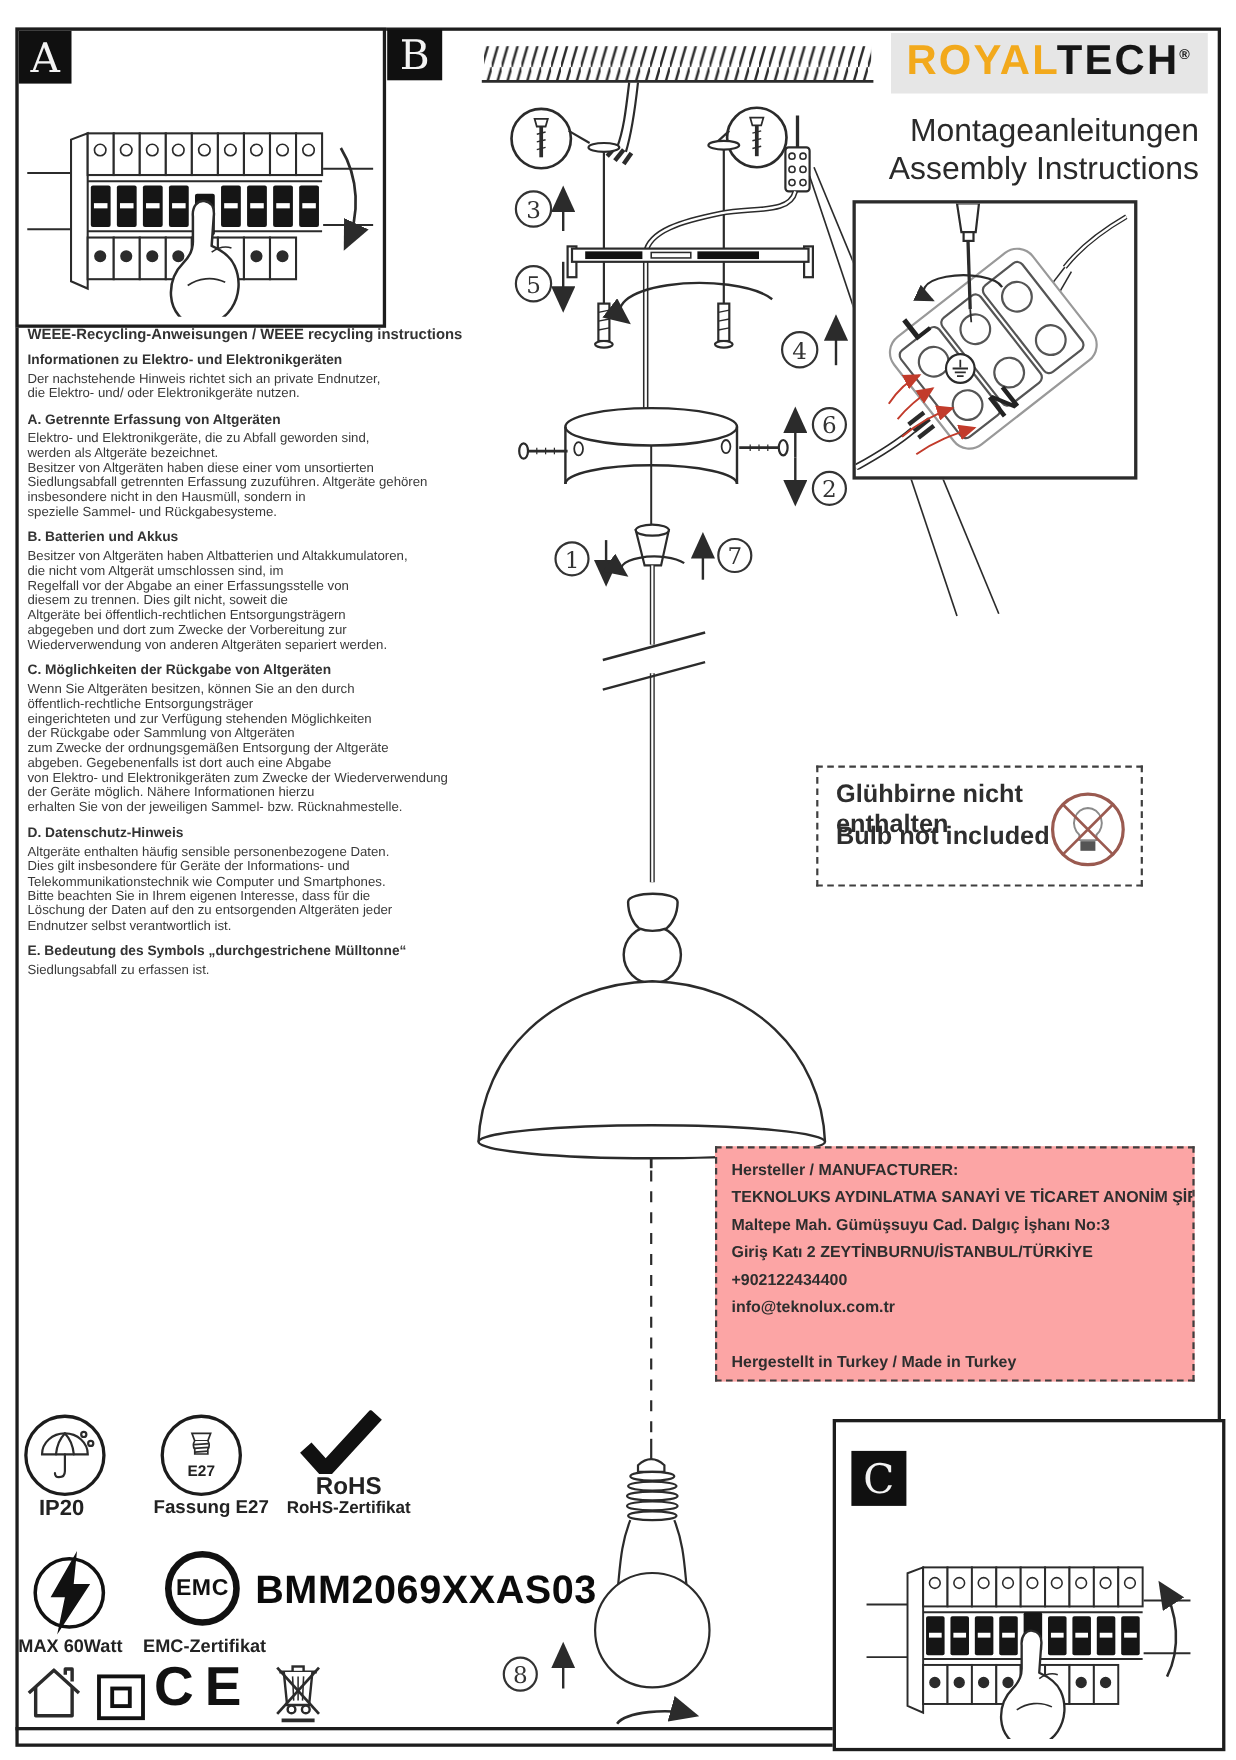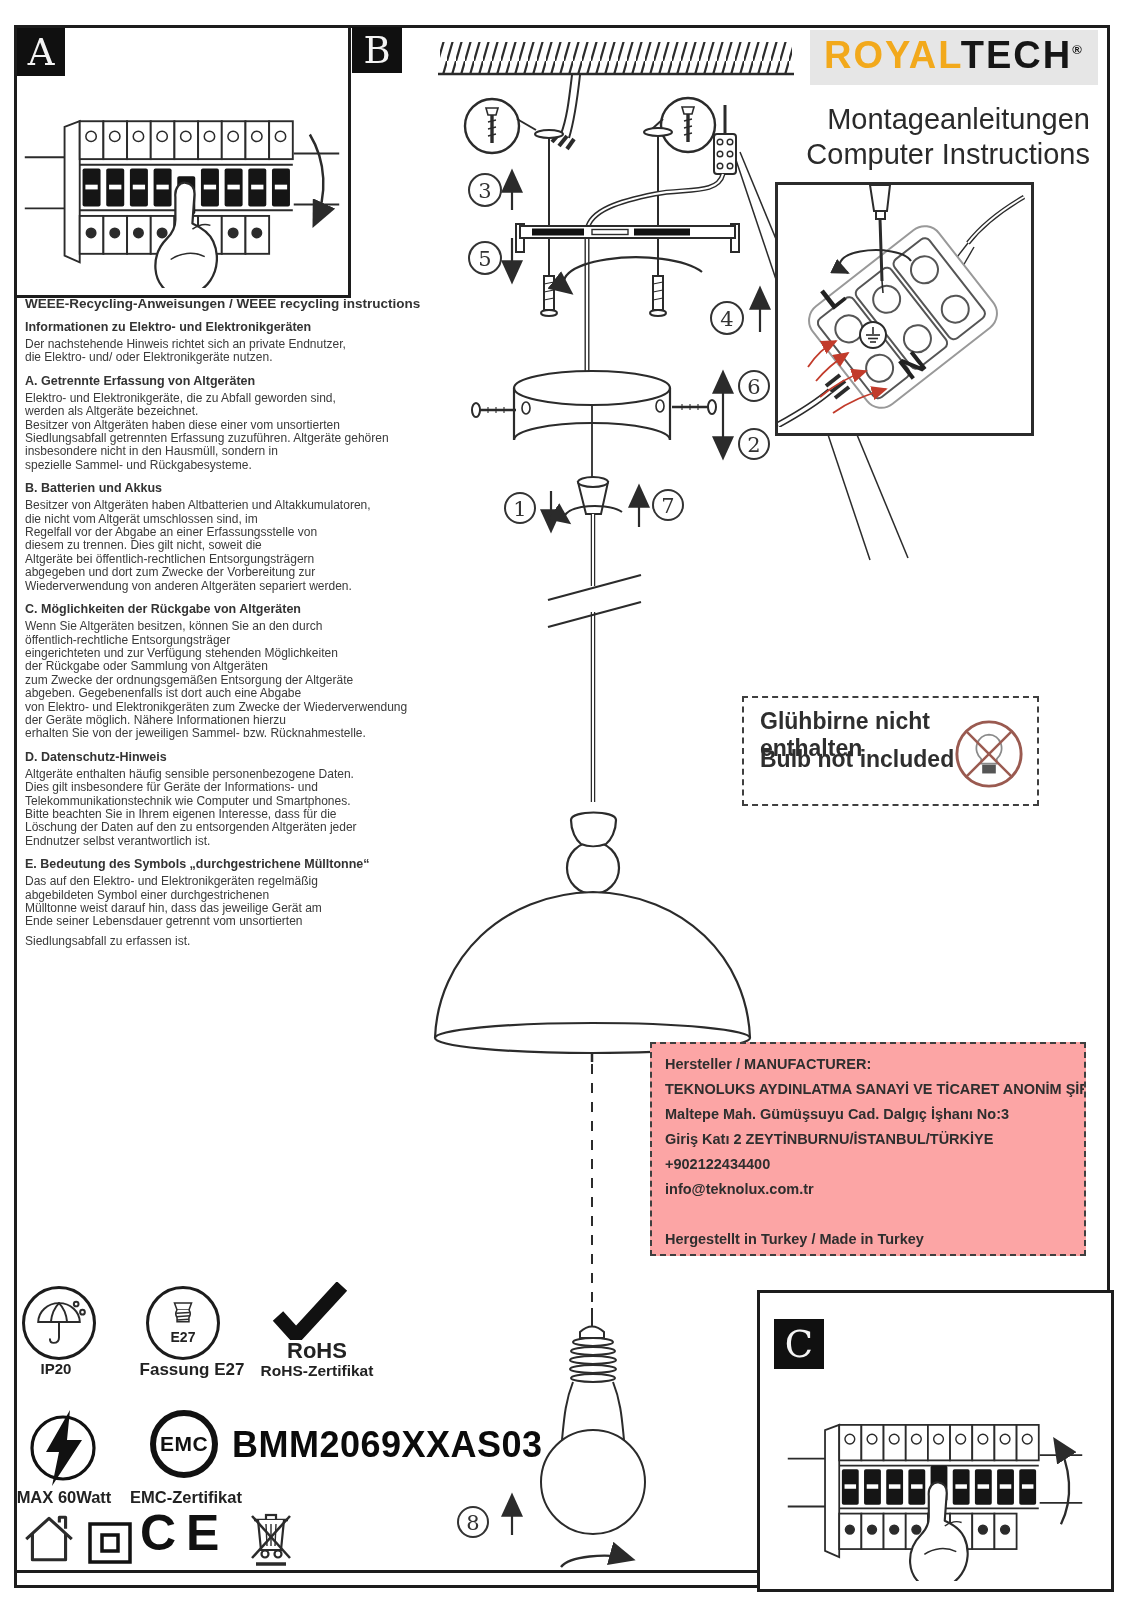--- a/index.html
+++ b/index.html
@@ -157,21 +157,21 @@
     </svg>
   </div>
 
   <div class="abs panel-label" style="left:352px;top:27px;width:50px;height:46px;z-index:2;">B</div>
 
   <div class="abs brand">
     <span class="royal">ROYAL</span><span class="tech">TECH</span><sup>®</sup>
   </div>
   <div class="abs doc-title">
     <div>Montageanleitungen</div>
-    <div>Computer Instructions</div>
+    <div>Assembly Instructions</div>
   </div>
 
   <svg class="abs" style="left:420px;top:30px;z-index:1;pointer-events:none;" width="700" height="1550" viewBox="0 0 700 1550">
     <defs>
       <marker id="ah" markerWidth="12" markerHeight="10" refX="9" refY="5" orient="auto">
         <path d="M0,0 L11,5 L0,10 Z" fill="#2b2b2b"></path>
       </marker>
       <pattern id="hatchp" width="9" height="31" patternUnits="userSpaceOnUse">
         <line x1="9" y1="0" x2="0" y2="31" stroke="#2b2b2b" stroke-width="2.2"></line>
       </pattern>
@@ -449,24 +449,20 @@
 der Geräte möglich. Nähere Informationen hierzu
 erhalten Sie von der jeweiligen Sammel- bzw. Rücknahmestelle.</div>
     <div class="h">D. Datenschutz-Hinweis</div>
     <div class="p">Altgeräte enthalten häufig sensible personenbezogene Daten.
 Dies gilt insbesondere für Geräte der Informations- und
 Telekommunikationstechnik wie Computer und Smartphones.
  Bitte beachten Sie in Ihrem eigenen Interesse, dass für die
 Löschung der Daten auf den zu entsorgenden Altgeräten jeder
 Endnutzer selbst verantwortlich ist.</div>
     <div class="h">E. Bedeutung des Symbols „durchgestrichene Mülltonne“</div>
-    <div class="p">Das auf den Elektro- und Elektronikgeräten regelmäßig
- abgebildeten Symbol einer durchgestrichenen
-Mülltonne weist darauf hin, dass das jeweilige Gerät am
-Ende seiner Lebensdauer getrennt vom unsortierten</div>
     <div class="p">Siedlungsabfall zu erfassen ist.</div>
   </div>
 
   <div class="abs bulb-notice">
     <div class="l1">Glühbirne nicht enthalten</div>
     <div class="l2">Bulb not included</div>
     <svg class="abs" style="right:12px;top:20px;" width="72" height="72" viewBox="0 0 74 74">
       <circle cx="37" cy="37" r="33" fill="none" stroke="#9A5A50" stroke-width="3"></circle>
       <g stroke="#8a8a8a" stroke-width="1.8" fill="none">
         <path d="M37,17 a13,14 0 0 1 8,25 l0,5 h-16 l0,-5 a13,14 0 0 1 8,-25 z"></path>
@@ -494,21 +490,21 @@
       <g class="lineart" stroke-width="2.2" stroke-linecap="round">
         <path d="M8,27 A23,21 0 0 1 54,27 Z" fill="#fff"></path>
         <path d="M22,27 C23,17 27,10 31,6"></path>
         <path d="M40,27 C39,17 35,10 31,6"></path>
         <path d="M31,27 L31,44 Q31,50 25,50 Q21,50 21,46"></path>
         <circle cx="50" cy="7" r="2.6"></circle>
         <circle cx="57" cy="16" r="2.6"></circle>
       </g>
     </svg>
   </div>
-  <div class="abs cert-label" style="left:10px;top:1360px;width:92px;font-size:15px;">IP20</div>
+  <div class="abs cert-label" style="left:10px;top:1360px;width:92px;font-size:20px;">IP20</div>
 
   <div class="abs cert-circle" style="left:146px;top:1286px;width:68px;height:68px;">
     <svg width="34" height="28" viewBox="0 0 40 32">
       <g class="lineart" stroke-width="1.8">
         <path d="M10,2 h20 l-3,8 h-14 z" fill="#fff"></path>
         <path d="M13,10 C11,13 11,16 13,19 L13,24 h14 L27,19 C29,16 29,13 27,10" fill="#fff"></path>
         <line x1="12" y1="14" x2="28" y2="13"></line>
         <line x1="12" y1="18" x2="28" y2="17"></line>
         <line x1="13" y1="22" x2="27" y2="21"></line>
       </g>

